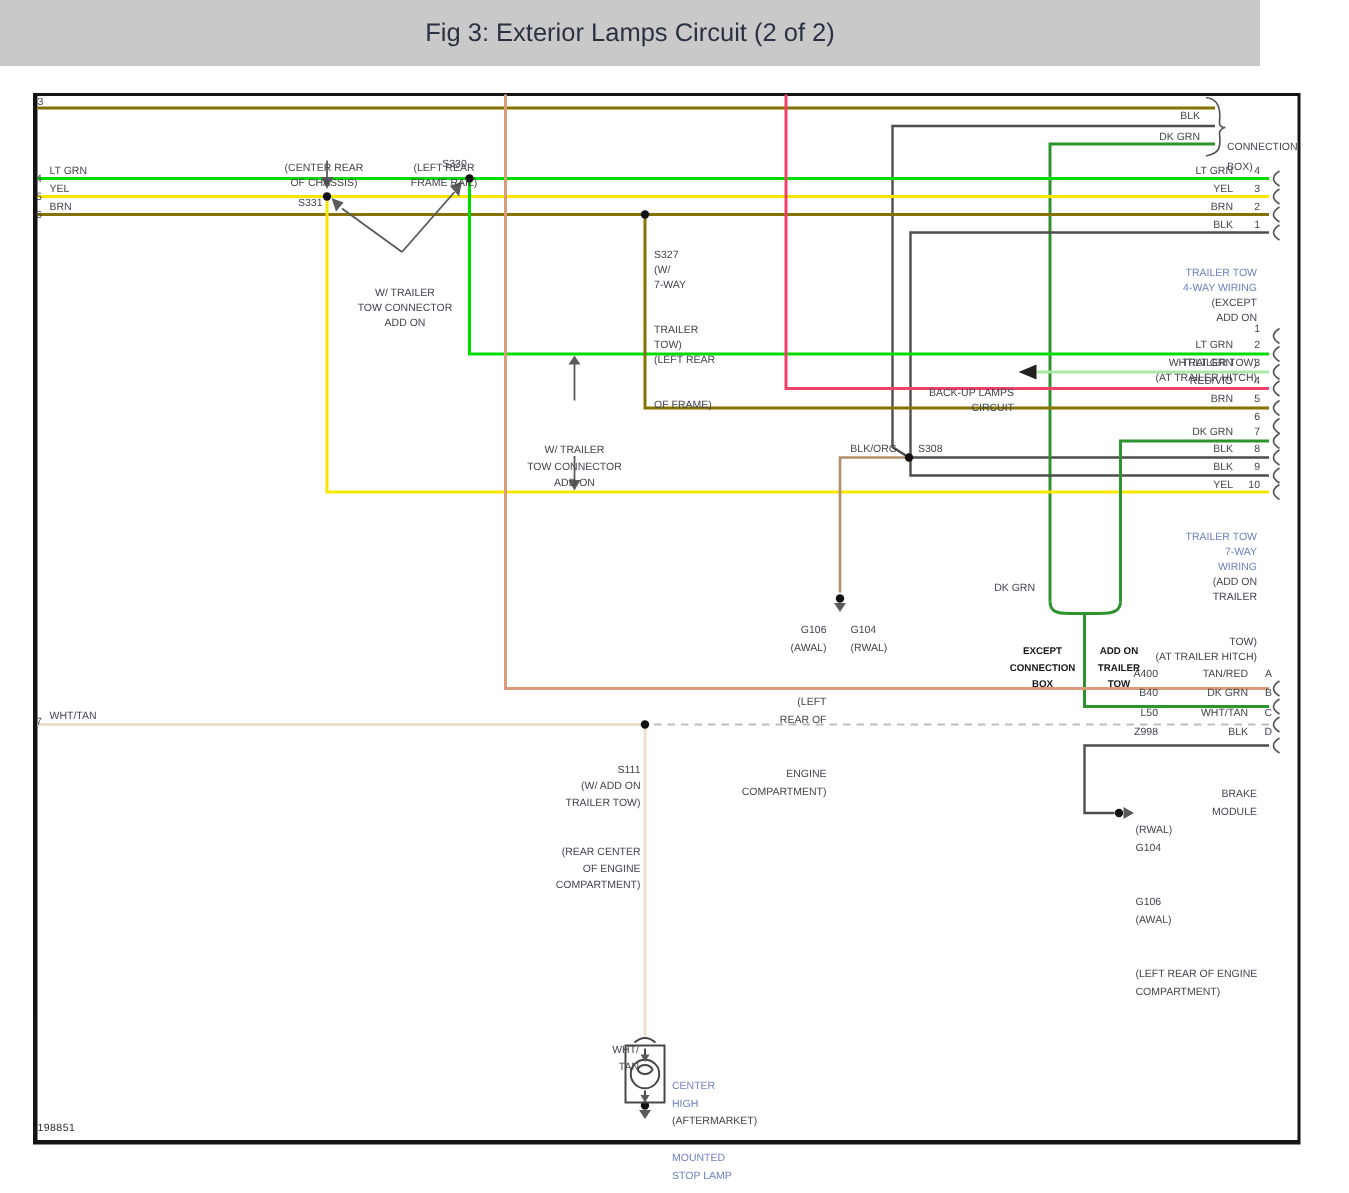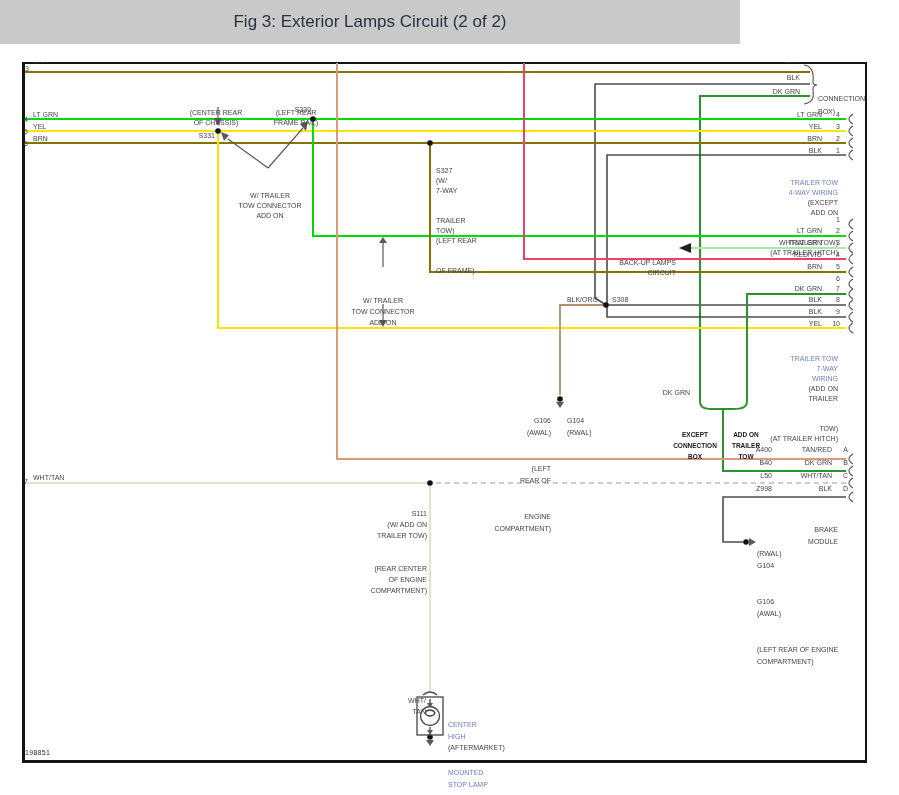--- a/index.html
+++ b/index.html
@@ -1,19 +1,19 @@
 <!DOCTYPE html>
 <html style="--titlebar-bg: #c9c9c9; --wire-brn: #857200; --wire-ltgrn: #00dc00; --wire-yel: #f7e700; --wire-blk: #4d4d4d; --wire-dkgrn: #2d932d; --wire-whtltgrn: #a9e8a9; --wire-redvio: #ee4168; --wire-tanred: #d99b79; --wire-blkorg: #b4906c; --wire-whttan: #eae1cb; --wire-dashed: #bdbdbd; --text-blue: #6f80c2; --text-dark: #43444e; --arrow-gray: #5a5a5a;"><head>
 <meta charset="utf-8">
 <style>
   *{margin:0;padding:0;box-sizing:border-box}
   html,body{background:#fff}
   #stage{position:relative;width:899px;height:795px;overflow:hidden;background:#fff;
          font-family:"Liberation Sans",sans-serif;}
-  .titlebar{position:absolute;left:0;top:0;width:740px;height:44px;
+  .titlebar{position:absolute;left:0;top:0;width:840px;height:44px;
             background:var(--titlebar-bg,#c9c9c9);display:flex;align-items:center;justify-content:center;
             color:#2b3142;font-size:17px;}
   .frame{position:absolute;left:22px;top:62px;width:845px;height:701px;
          border:2px solid #141414;border-left-width:3px;border-bottom-width:3px;}
   svg.wires{position:absolute;left:0;top:0;width:899px;height:795px;}
   svg.wires *{fill:none}
   .wb{stroke:var(--wire-brn,#857200);stroke-width:2}
   .wl{stroke:var(--wire-ltgrn,#00dc00);stroke-width:2}
   .wy{stroke:var(--wire-yel,#f7e700);stroke-width:2}
   .wk{stroke:var(--wire-blk,#4d4d4d);stroke-width:1.6}

